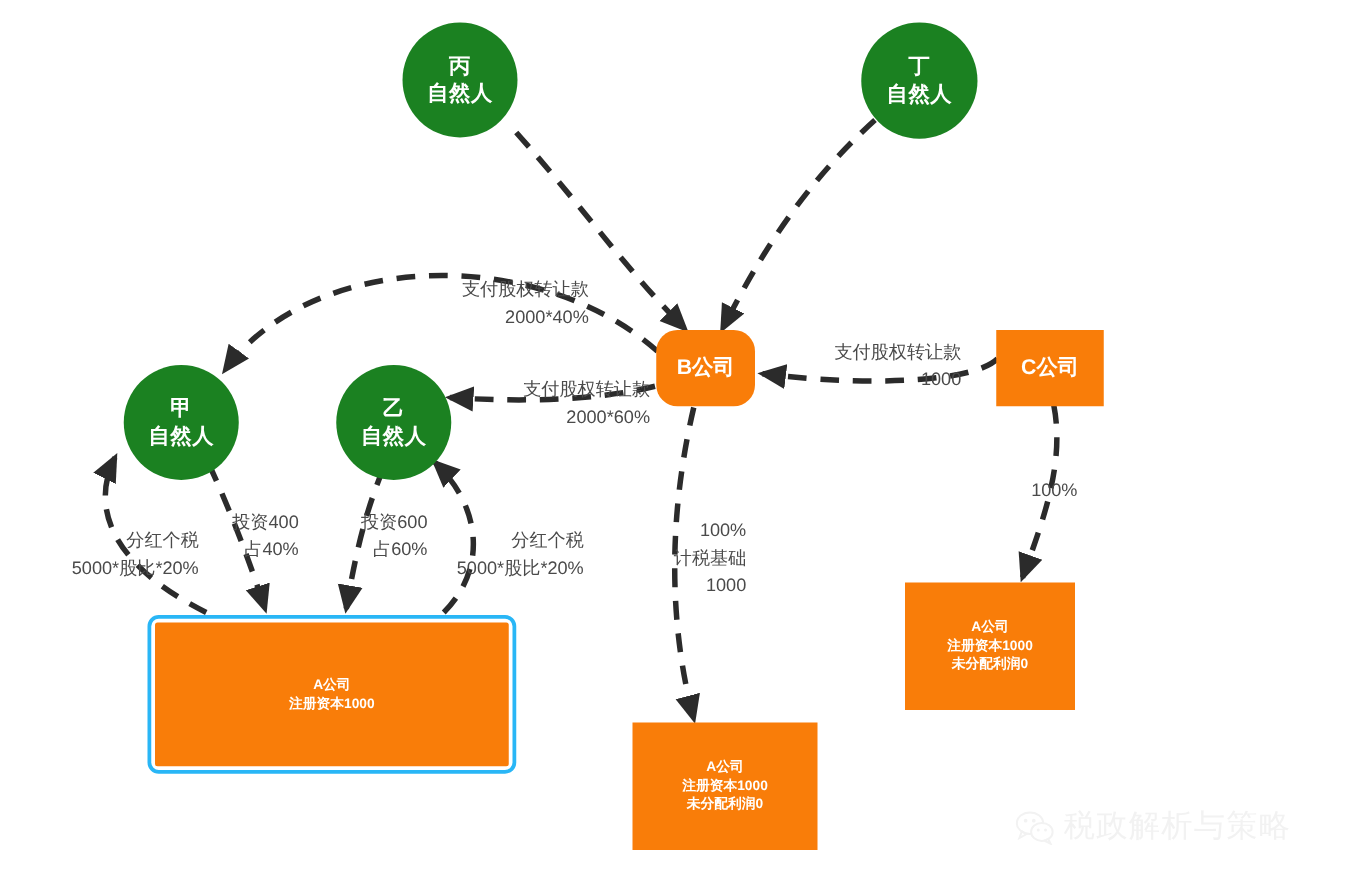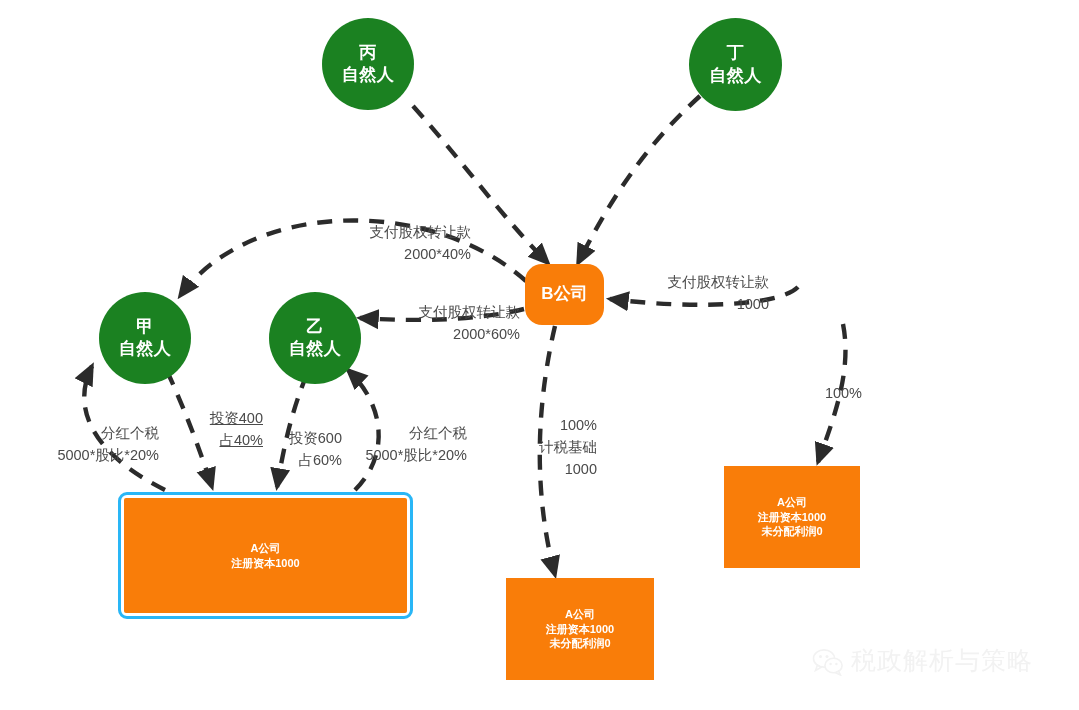--- a/index.html
+++ b/index.html
@@ -146,20 +146,23 @@
 
   <div class="node circle-node" style="left:269px; top:292px; width:92px; height:92px;">
     <span>乙</span>
     <span>自然人</span>
   </div>
 
   <div class="node box-node small" style="left:525px; top:264px; width:79px; height:61px;border-radius:17px;">
     <span>B公司</span>
   </div>
 
+  <div class="node box-node small" style="left:797px; top:264px; width:86px; height:61px;">
+    <span>C公司</span>
+  </div>
 
   <div class="node box-node highlighted" style="left:118px; top:492px; width:295px; height:127px;">
     <div class="inner">
       <span>A公司</span>
       <span>注册资本1000</span>
     </div>
   </div>
 
   <div class="node box-node" style="left:506px; top:578px; width:148px; height:102px;">
     <span>A公司</span>
@@ -186,26 +189,26 @@
   <div class="edge-label" style="left:639px; top:272px; width:130px;">
     <span>支付股权转让款</span>
     <span>1000</span>
   </div>
 
   <div class="edge-label" style="left:14px; top:423px; width:145px;">
     <span>分红个税</span>
     <span>5000*股比*20%</span>
   </div>
 
-  <div class="edge-label" style="left:168px; top:408px; width:95px;text-decoration:underline;">
+  <div class="edge-label" style="left:144px; top:408px; width:95px;">
     <span>投资400</span>
     <span>占40%</span>
   </div>
 
-  <div class="edge-label" style="left:247px; top:428px; width:95px;">
+  <div class="edge-label" style="left:247px; top:408px; width:95px;">
     <span>投资600</span>
     <span>占60%</span>
   </div>
 
   <div class="edge-label" style="left:322px; top:423px; width:145px;">
     <span>分红个税</span>
     <span>5000*股比*20%</span>
   </div>
 
   <div class="edge-label" style="left:487px; top:415px; width:110px;">

